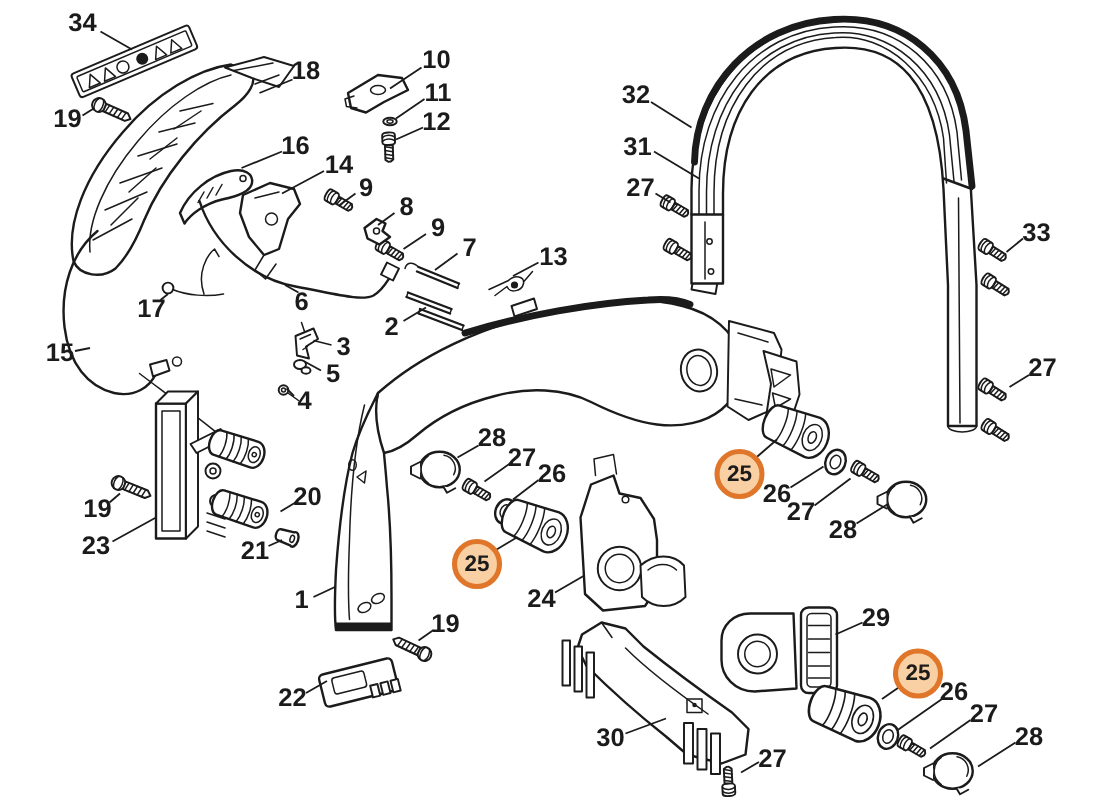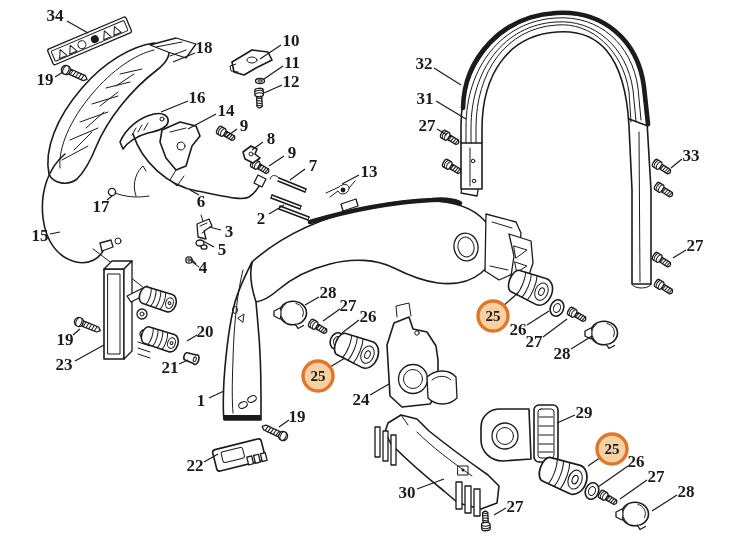--- a/index.html
+++ b/index.html
@@ -1,17 +1,17 @@
 <!DOCTYPE html>
 <html><head>
 <meta charset="utf-8">
 <style>
   html,body{margin:0;padding:0;background:#ffffff;}
   .stage{position:relative;width:740px;height:538px;background:#ffffff;overflow:hidden;
-         font-family:Liberation Serif, serif;}
+         font-family:Liberation Sans, sans-serif;}
   svg{display:block;}
   .w  {fill:#ffffff;stroke:#1b1b1b;stroke-width:1.3;stroke-linejoin:round;stroke-linecap:round;}
   .w2 {fill:#ffffff;stroke:#1b1b1b;stroke-width:1.6;stroke-linejoin:round;stroke-linecap:round;}
   .n  {fill:none;stroke:#1b1b1b;stroke-width:1.0;stroke-linejoin:round;stroke-linecap:round;}
   .n2 {fill:none;stroke:#1b1b1b;stroke-width:1.6;stroke-linejoin:round;stroke-linecap:round;}
   .thick{fill:none;stroke:#1b1b1b;stroke-width:4.6;stroke-linecap:round;}
   .dark{fill:#1b1b1b;stroke:none;}
   .callout-text{font-weight:700;font-size:17px;fill:#1b1b1b;}
   .callout-text.circled{font-size:15px;}
   .leader{stroke:#1b1b1b;stroke-width:1.2;fill:none;}

